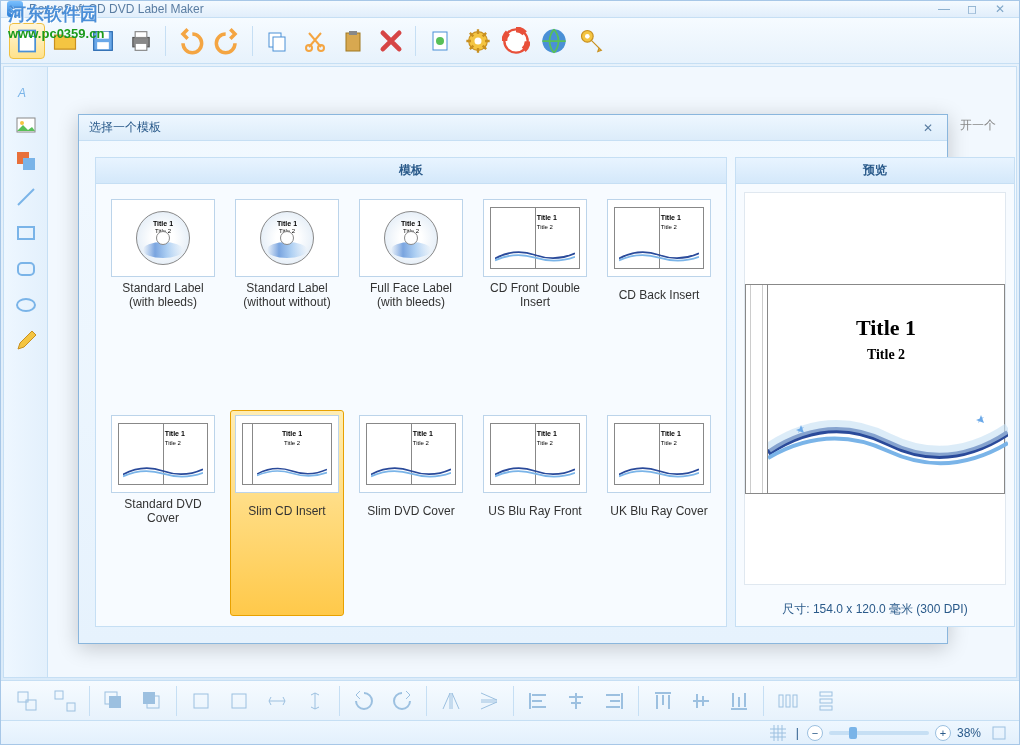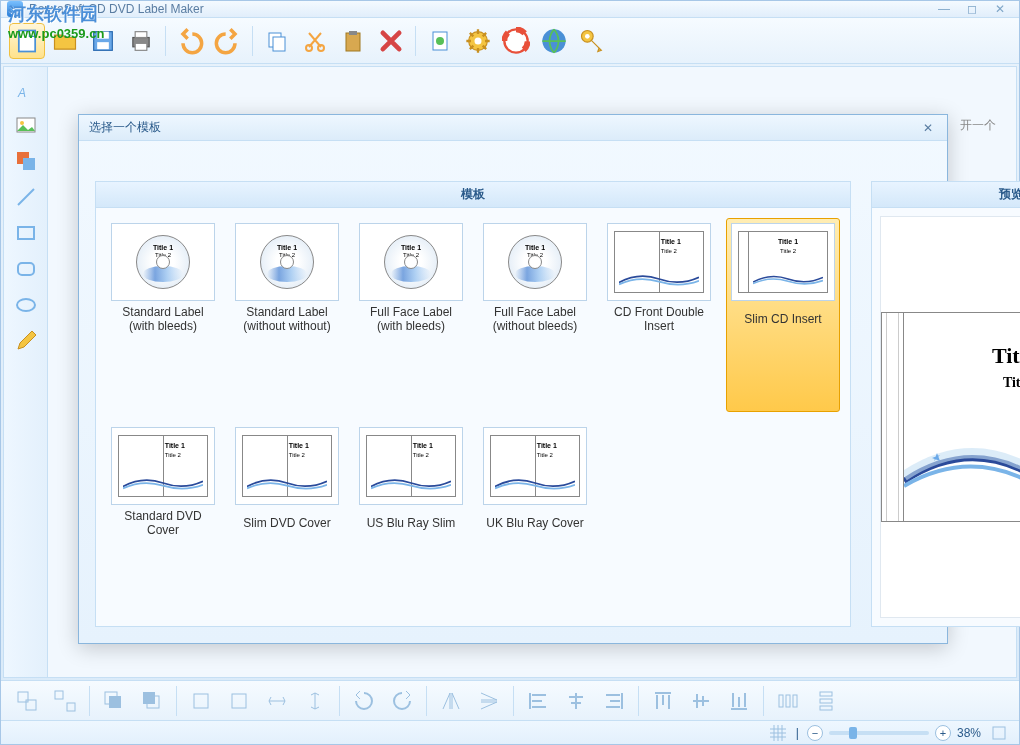--- a/index.html
+++ b/index.html
@@ -38,26 +38,26 @@
 .zoom-ctrl { display: flex; align-items: center; gap: 6px; }
 .zoom-btn { width: 16px; height: 16px; border: 1px solid #9cc0e0; border-radius: 50%; display: flex; align-items: center; justify-content: center; cursor: pointer; font-size: 11px; color: #2a5a8a; background: #fff; }
 .zoom-track { width: 100px; height: 4px; background: #c6dff4; border-radius: 2px; position: relative; }
 .zoom-thumb { position: absolute; width: 8px; height: 12px; background: #7ab4e8; border-radius: 2px; top: -4px; left: 20%; }
 
 
 .dialog { position: absolute; left: 78px; top: 114px; width: 870px; height: 530px; background: linear-gradient(#f2f9ff, #e6f2fd); border: 1px solid #8ab6dd; box-shadow: 0 4px 20px rgba(0,0,0,.2); display: flex; flex-direction: column; }
 .dlg-title { height: 26px; display: flex; align-items: center; padding: 0 10px; color: #2a5a8a; background: linear-gradient(#eef7ff, #dcecfa); border-bottom: 1px solid #c6dff4; }
 .dlg-title .close { margin-left: auto; width: 18px; height: 18px; color: #5a7da2; cursor: pointer; display:flex;align-items:center;justify-content:center; }
 
-.dlg-body { flex: 1; display: flex; padding: 16px; gap: 20px; margin-top: 24px; }
+.dlg-body { flex: 1; display: flex; padding: 16px; gap: 8px; }
 .dlg-left { flex: 1; display: flex; flex-direction: column; border: 1px solid #c6dff4; background: #f7fbff; }
 .dlg-right { width: 304px; display: flex; flex-direction: column; border: 1px solid #c6dff4; background: #f7fbff; }
 .panel-header { height: 26px; background: linear-gradient(#e8f4ff, #d4e8fa); border-bottom: 1px solid #c6dff4; display: flex; align-items: center; justify-content: center; color: #2a5a8a; font-weight: bold; }
 
-.template-grid { flex: 1; padding: 10px; display: grid; grid-template-columns: repeat(6, 1fr); gap: 10px; overflow: auto; }
+.template-grid { flex: 1; padding: 10px; display: grid; grid-template-columns: repeat(5, 1fr); gap: 10px; overflow: auto; }
 .tpl-item { display: flex; flex-direction: column; align-items: center; cursor: pointer; padding: 4px; border: 1px solid transparent; }
 .tpl-item.selected { background: linear-gradient(#ffedb3, #ffc94a); border: 1px solid #e8a100; border-radius: 3px; }
 .tpl-thumb { width: 104px; height: 78px; background: #fff; border: 1px solid #bcd4ea; display: flex; align-items: center; justify-content: center; position: relative; overflow: hidden; }
 .tpl-label { margin-top: 4px; text-align: center; color: #333; height: 28px; display:flex;align-items:center; }
 
 .preview-area { flex: 1; display: flex; align-items: center; justify-content: center; background: #fff; margin: 8px; border: 1px solid #e0e8f0; }
 .preview-card { width: 260px; height: 210px; border: 1px solid #888; background: #fff; position: relative; display:flex; }
 .preview-spine { width: 22px; border-right: 1px solid #888; display:flex; }
 .preview-spine-inner { flex:1; border-left:1px solid #ccc; border-right:1px solid #ccc; margin:0 4px; }
 .preview-main { flex: 1; position: relative; }
@@ -437,41 +437,59 @@
               <div class="disc">
                 <div style="position:absolute;top:8px;width:100%;text-align:center;font-size:7px;font-weight:bold">Title 1</div>
                 <div style="position:absolute;top:16px;width:100%;text-align:center;font-size:6px">Title 2</div>
                 <div class="mini-wave"></div>
               </div>
             </div>
             <div class="tpl-label">Full Face Label (with bleeds)</div>
           </div>
           <div class="tpl-item">
             <div class="tpl-thumb">
-              <div class="disc">
-                <div style="position:absolute;top:8px;width:100%;text-align:center;font-size:7px;font-weight:bold">Title 1</div>
-                <div style="position:absolute;top:16px;width:100%;text-align:center;font-size:6px">Title 2</div>
-                <div class="mini-wave"></div>
-              </div>
-            </div>
-            <div class="tpl-label">Full Face Label (without bleeds)</div>
-          </div>
-          <div class="tpl-item">
-            <div class="tpl-thumb">
               <div class="mini-box">
                 <div class="half"></div>
                 <div class="t1">Title 1</div>
                 <div class="t2">Title 2</div>
                 <div class="ww"><svg viewBox="0 0 90 20" style="width:100%;height:100%">
                     <path d="M0 14 Q22 2 45 10 T90 8" fill="none" stroke="#2a4a9a" stroke-width="2"></path>
                     <path d="M0 16 Q22 6 45 13 T90 12" fill="none" stroke="#7ab4e8" stroke-width="2"></path>
                   </svg></div>
               </div>
             </div>
             <div class="tpl-label">CD Front Double Insert</div>
+          </div>
+          <div class="tpl-item">
+            <div class="tpl-thumb">
+              <div class="mini-box">
+                <div class="half"></div>
+                <div class="t1">Title 1</div>
+                <div class="t2">Title 2</div>
+                <div class="ww"><svg viewBox="0 0 90 20" style="width:100%;height:100%">
+                    <path d="M0 14 Q22 2 45 10 T90 8" fill="none" stroke="#2a4a9a" stroke-width="2"></path>
+                    <path d="M0 16 Q22 6 45 13 T90 12" fill="none" stroke="#7ab4e8" stroke-width="2"></path>
+                  </svg></div>
+              </div>
+            </div>
+            <div class="tpl-label">CD Back Insert</div>
+          </div>
+          <div class="tpl-item">
+            <div class="tpl-thumb">
+              <div class="mini-box">
+                <div class="half"></div>
+                <div class="t1">Title 1</div>
+                <div class="t2">Title 2</div>
+                <div class="ww"><svg viewBox="0 0 90 20" style="width:100%;height:100%">
+                    <path d="M0 14 Q22 2 45 10 T90 8" fill="none" stroke="#2a4a9a" stroke-width="2"></path>
+                    <path d="M0 16 Q22 6 45 13 T90 12" fill="none" stroke="#7ab4e8" stroke-width="2"></path>
+                  </svg></div>
+              </div>
+            </div>
+            <div class="tpl-label">Standard DVD Cover</div>
           </div>
           <div class="tpl-item selected">
             <div class="tpl-thumb">
               <div class="mini-slim">
                 <div class="sp"></div>
                 <div class="mn">
                   <div style="position:absolute;top:6px;width:100%;text-align:center;font-size:7px;font-weight:bold">Title 1</div>
                   <div style="position:absolute;top:16px;width:100%;text-align:center;font-size:6px">Title 2</div>
                   <div class="ww" style="position:absolute;bottom:4px;left:4px;right:4px;height:18px"><svg viewBox="0 0 90 20" style="width:100%;height:100%">
                       <path d="M0 14 Q22 2 45 10 T90 8" fill="none" stroke="#2a4a9a" stroke-width="2"></path>
@@ -487,49 +505,35 @@
               <div class="mini-box">
                 <div class="half"></div>
                 <div class="t1">Title 1</div>
                 <div class="t2">Title 2</div>
                 <div class="ww"><svg viewBox="0 0 90 20" style="width:100%;height:100%">
                     <path d="M0 14 Q22 2 45 10 T90 8" fill="none" stroke="#2a4a9a" stroke-width="2"></path>
                     <path d="M0 16 Q22 6 45 13 T90 12" fill="none" stroke="#7ab4e8" stroke-width="2"></path>
                   </svg></div>
               </div>
             </div>
-            <div class="tpl-label">Standard DVD Cover</div>
+            <div class="tpl-label">Slim DVD Cover</div>
           </div>
           <div class="tpl-item">
             <div class="tpl-thumb">
               <div class="mini-box">
                 <div class="half"></div>
                 <div class="t1">Title 1</div>
                 <div class="t2">Title 2</div>
                 <div class="ww"><svg viewBox="0 0 90 20" style="width:100%;height:100%">
                     <path d="M0 14 Q22 2 45 10 T90 8" fill="none" stroke="#2a4a9a" stroke-width="2"></path>
                     <path d="M0 16 Q22 6 45 13 T90 12" fill="none" stroke="#7ab4e8" stroke-width="2"></path>
                   </svg></div>
               </div>
             </div>
-            <div class="tpl-label">Slim DVD Cover</div>
-          </div>
-          <div class="tpl-item">
-            <div class="tpl-thumb">
-              <div class="mini-box">
-                <div class="half"></div>
-                <div class="t1">Title 1</div>
-                <div class="t2">Title 2</div>
-                <div class="ww"><svg viewBox="0 0 90 20" style="width:100%;height:100%">
-                    <path d="M0 14 Q22 2 45 10 T90 8" fill="none" stroke="#2a4a9a" stroke-width="2"></path>
-                    <path d="M0 16 Q22 6 45 13 T90 12" fill="none" stroke="#7ab4e8" stroke-width="2"></path>
-                  </svg></div>
-              </div>
-            </div>
-            <div class="tpl-label">US Blu Ray Slim</div>
+            <div class="tpl-label">US Blu Ray Front</div>
           </div>
           <div class="tpl-item">
             <div class="tpl-thumb">
               <div class="mini-box">
                 <div class="half"></div>
                 <div class="t1">Title 1</div>
                 <div class="t2">Title 2</div>
                 <div class="ww"><svg viewBox="0 0 90 20" style="width:100%;height:100%">
                     <path d="M0 14 Q22 2 45 10 T90 8" fill="none" stroke="#2a4a9a" stroke-width="2"></path>
                     <path d="M0 16 Q22 6 45 13 T90 12" fill="none" stroke="#7ab4e8" stroke-width="2"></path>
@@ -555,15 +559,16 @@
               <path d="M0 55 Q60 20 120 48 T240 40" fill="none" stroke="#7ab4e8" stroke-width="4"></path>
               <path d="M0 45 Q60 5 120 35 T240 25" fill="none" stroke="#c4dff4" stroke-width="10" opacity="0.6"></path>
               <g fill="#6aa8e8">
                   <path d="M20 30l3-8 3 8-8-3 8-3z" transform="translate(10,0)"></path>
                   <path d="M20 30l3-8 3 8-8-3 8-3z" transform="translate(190,-10)"></path>
                 </g>
             </svg>
           </div>
         </div>
       </div>
+      <div class="dim-text">尺寸: 154.0 x 120.0 毫米 (300 DPI)</div>
     </div>
   </div>
 </div>
 
 </body></html>

